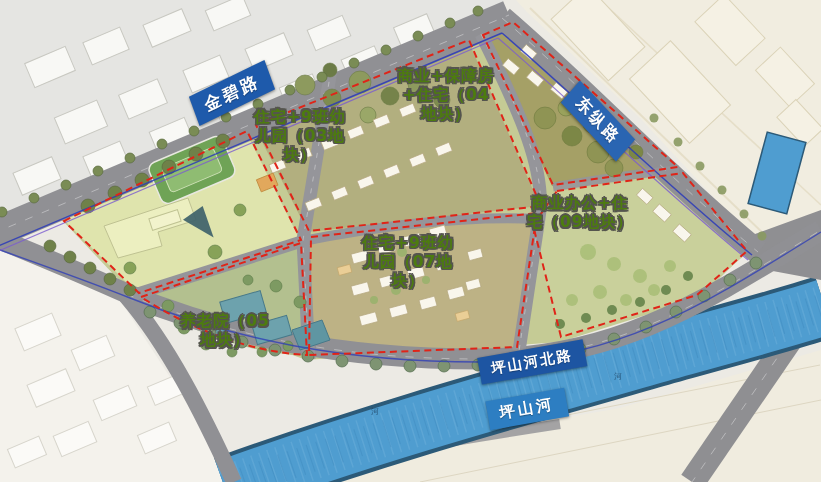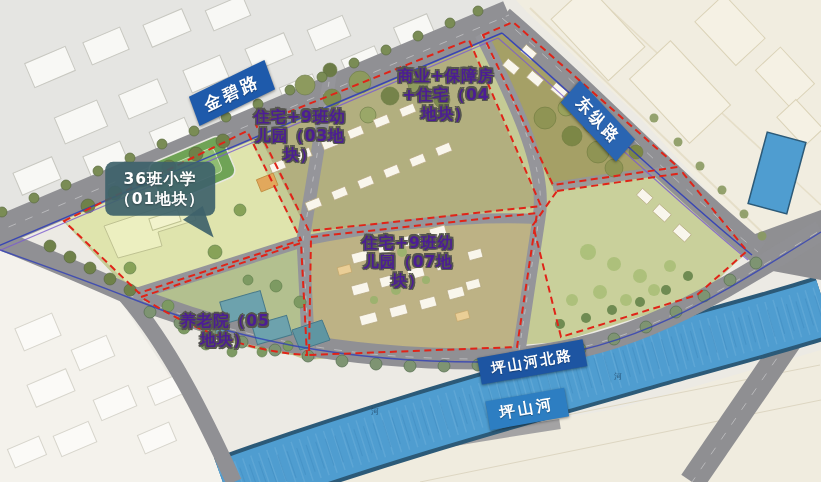--- a/index.html
+++ b/index.html
@@ -1,21 +1,21 @@
 <!DOCTYPE html>
 <html><head>
 <meta charset="utf-8">
 <style>
   html,body{margin:0;padding:0;background:#c9c9c9;font-family:"DejaVu Sans",sans-serif;}
   #stage{position:relative;width:821px;height:482px;overflow:hidden;background:#eceae4;}
   #map-svg{position:absolute;left:0;top:0;width:821px;height:482px;display:block;}
 
   .plot-label{
     position:absolute;transform:translate(-50%,-50%);
-    color:#4c1d95;font-weight:bold;font-size:15.5px;line-height:1.22;
+    color:#4d7c0f;font-weight:bold;font-size:15.5px;line-height:1.22;
     text-align:center;white-space:pre-line;letter-spacing:1px;
     text-shadow:-1.5px -1.5px 0 #55554e,1.5px -1.5px 0 #55554e,-1.5px 1.5px 0 #55554e,
                  1.5px 1.5px 0 #55554e,0 -1.6px 0 #55554e,0 1.6px 0 #55554e,
                 -1.6px 0 0 #55554e,1.6px 0 0 #55554e;
     pointer-events:none;
   }
   .lbl-03{left:300px;top:136px;}
   .lbl-04{left:446px;top:95px;}
   .lbl-09{left:580px;top:213px;}
   .lbl-07{left:408px;top:262px;}
@@ -371,30 +371,30 @@
   <g fill="none" stroke="#e02418" stroke-width="2" stroke-dasharray="7 4.5">
     <polygon points="64,221 247,131 301,240 139,293"></polygon>
     <polygon points="256,125 469,40 541,206 309,231"></polygon>
     <polygon points="483,35 513,22 678,167 553,185"></polygon>
     <path d="M141,297 L301,243 L307,355 C250,352 192,330 141,297 Z"></path>
     <polygon points="311,237 537,213 517,347 309,355"></polygon>
     <polygon points="557,191 683,173 747,251 697,295 561,337 533,225"></polygon>
   </g>
 </svg>
 
-  <div class="callout">36班小学
-（01地块）</div>
   <div class="callout-tail"></div>
 
   <div class="plot-label lbl-03">住宅+9班幼
 儿园（03地
 块）</div>
   <div class="plot-label lbl-04">商业+保障房
 +住宅（04
 地块）</div>
+  <div class="plot-label lbl-09">商业办公+住
+宅（09地块）</div>
   <div class="plot-label lbl-07">住宅+9班幼
 儿园（07地
 块）</div>
   <div class="plot-label lbl-05">养老院（05
 地块）</div>
 
   <div class="road-label rl-jinbi">金碧路</div>
   <div class="road-label rl-dongzong">东纵路</div>
   <div class="road-label rl-binhe">坪山河北路</div>
   <div class="road-label rl-river">坪山河</div>

